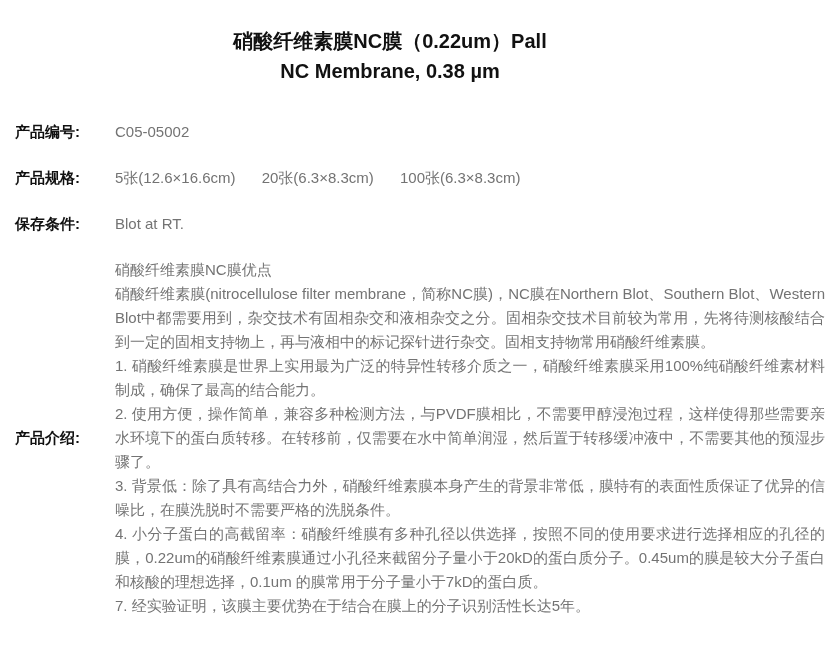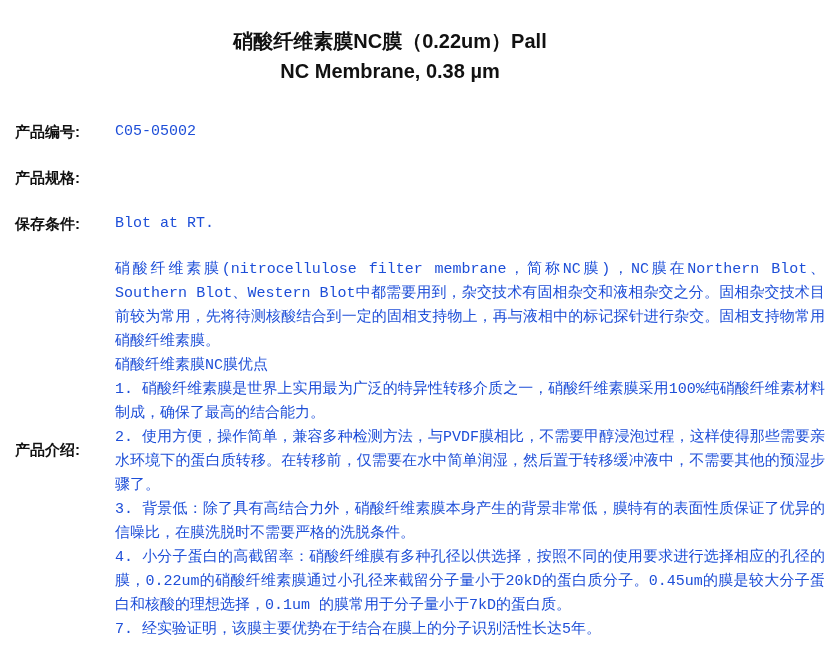--- a/index.html
+++ b/index.html
@@ -37,23 +37,22 @@
   .field-row:last-child {
     margin-bottom: 8px;
   }
   .field-label {
     width: 100px;
     flex-shrink: 0;
     font-weight: bold;
     color: #111111;
   }
   .field-value {
-    color: #1d4ed8;
+    color: #737373;
     flex: 1;
-    font-family: Liberation Mono, monospace;
   }
   .spec-item {
     margin-right: 22px;
     display: inline-block;
   }
   .spec-item:last-child {
     margin-right: 0;
   }
   .intro p {
     margin: 0;
@@ -71,32 +70,37 @@
     <div>NC Membrane, 0.38 µm</div>
   </div>
 
   <div class="field-row">
     <div class="field-label">产品编号:</div>
     <div class="field-value">C05-05002</div>
   </div>
 
   <div class="field-row">
     <div class="field-label">产品规格:</div>
+    <div class="field-value">
+      <span class="spec-item">5张(12.6×16.6cm)</span>
+      <span class="spec-item">20张(6.3×8.3cm)</span>
+      <span class="spec-item">100张(6.3×8.3cm)</span>
+    </div>
   </div>
 
   <div class="field-row">
     <div class="field-label">保存条件:</div>
     <div class="field-value">Blot at RT.</div>
   </div>
 
   <div class="field-row">
     <div class="field-label">产品介绍:</div>
     <div class="field-value intro">
+      <p>硝酸纤维素膜NC膜优点</p>
       <p>硝酸纤维素膜(nitrocellulose filter membrane，简称NC膜)，NC膜在Northern Blot、Southern Blot、Western Blot中都需要用到，杂交技术有固相杂交和液相杂交之分。固相杂交技术目前较为常用，先将待测核酸结合到一定的固相支持物上，再与液相中的标记探针进行杂交。固相支持物常用硝酸纤维素膜。</p>
-      <p>硝酸纤维素膜NC膜优点</p>
       <p>1. 硝酸纤维素膜是世界上实用最为广泛的特异性转移介质之一，硝酸纤维素膜采用100%纯硝酸纤维素材料制成，确保了最高的结合能力。</p>
       <p>2. 使用方便，操作简单，兼容多种检测方法，与PVDF膜相比，不需要甲醇浸泡过程，这样使得那些需要亲水环境下的蛋白质转移。在转移前，仅需要在水中简单润湿，然后置于转移缓冲液中，不需要其他的预湿步骤了。</p>
       <p>3. 背景低：除了具有高结合力外，硝酸纤维素膜本身产生的背景非常低，膜特有的表面性质保证了优异的信噪比，在膜洗脱时不需要严格的洗脱条件。</p>
       <p>4. 小分子蛋白的高截留率：硝酸纤维膜有多种孔径以供选择，按照不同的使用要求进行选择相应的孔径的膜，0.22um的硝酸纤维素膜通过小孔径来截留分子量小于20kD的蛋白质分子。0.45um的膜是较大分子蛋白和核酸的理想选择，0.1um 的膜常用于分子量小于7kD的蛋白质。</p>
       <p>7. 经实验证明，该膜主要优势在于结合在膜上的分子识别活性长达5年。</p>
     </div>
   </div>
 
 </div>
 

